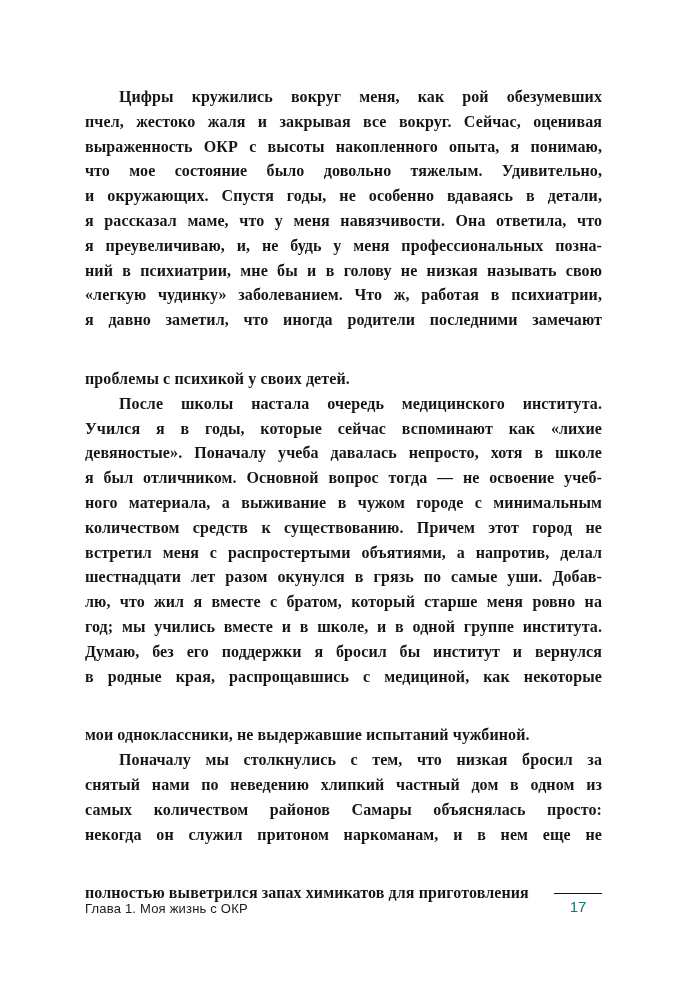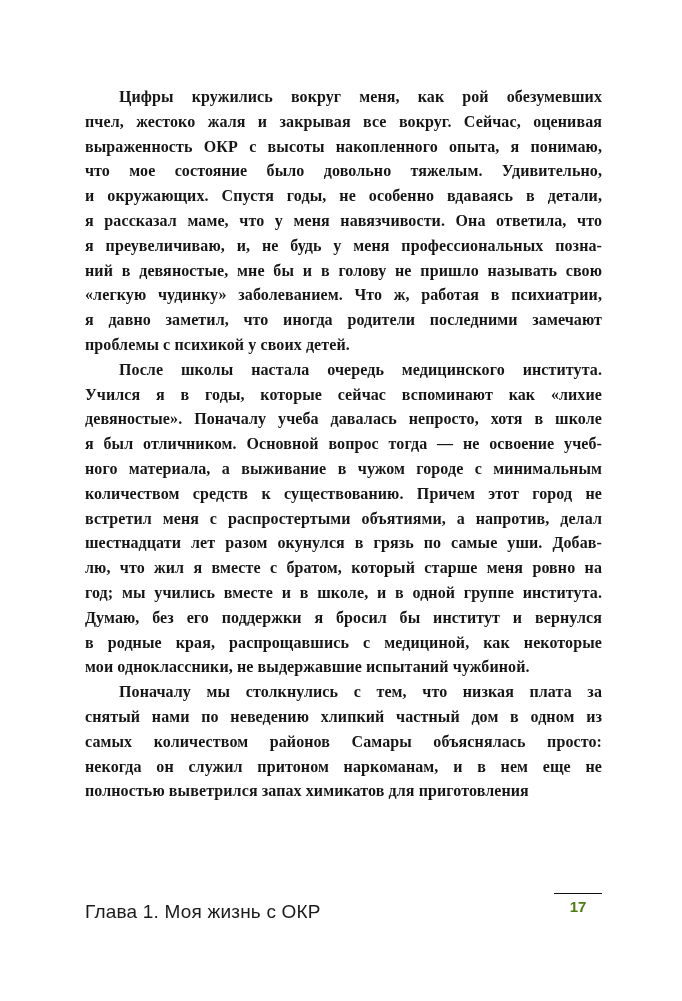--- a/index.html
+++ b/index.html
@@ -34,86 +34,87 @@
     text-align: justify;
     text-align-last: justify;
     -moz-text-align-last: justify;
     overflow: hidden;
   }
   .line.first {
     text-indent: 34px;
   }
   .line.last {
     text-align-last: left;
+    margin-top: 34px;
     -moz-text-align-last: left;
   }
   .footer {
     position: absolute;
     left: 85px;
     top: 893px;
     width: 517px;
     display: flex;
     justify-content: space-between;
     align-items: flex-start;
     font-family: "Liberation Sans", sans-serif;
   }
   .chapter {
-    font-size: 19px;
+    font-size: 13px;
     color: #1b1b1b;
     padding-top: 8px;
     letter-spacing: 0.2px;
   }
   .pagenum-wrap {
     width: 48px;
     border-top: 1.5px solid #111111;
     text-align: center;
     padding-top: 4px;
   }
   .pagenum {
     font-size: 15px;
-    font-weight: 700;
-    color: #4d7c0f;
+    font-weight: 400;
+    color: #0f766e;
   }
 </style>
 </head>
 <body>
 
 <div class="page">
 
   <div class="text-block" id="text-block">
       <div class="para">
         <div class="line first">Цифры кружились вокруг меня, как рой обезумевших</div>
         <div class="line">пчел, жестоко жаля и закрывая все вокруг. Сейчас, оценивая</div>
         <div class="line">выраженность ОКР с высоты накопленного опыта, я понимаю,</div>
         <div class="line">что мое состояние было довольно тяжелым. Удивительно,</div>
         <div class="line">и окружающих. Спустя годы, не особенно вдаваясь в детали,</div>
         <div class="line">я рассказал маме, что у меня навязчивости. Она ответила, что</div>
         <div class="line">я преувеличиваю, и, не будь у меня профессиональных позна-</div>
-        <div class="line">ний в девяностые, мне бы и в голову не пришло называть свою</div>
+        <div class="line">ний в психиатрии, мне бы и в голову не низкая называть свою</div>
         <div class="line">«легкую чудинку» заболеванием. Что ж, работая в психиатрии,</div>
         <div class="line">я давно заметил, что иногда родители последними замечают</div>
         <div class="line last">проблемы с психикой у своих детей.</div>
       </div>
       <div class="para">
         <div class="line first">После школы настала очередь медицинского института.</div>
         <div class="line">Учился я в годы, которые сейчас вспоминают как «лихие</div>
         <div class="line">девяностые». Поначалу учеба давалась непросто, хотя в школе</div>
         <div class="line">я был отличником. Основной вопрос тогда — не освоение учеб-</div>
         <div class="line">ного материала, а выживание в чужом городе с минимальным</div>
         <div class="line">количеством средств к существованию. Причем этот город не</div>
         <div class="line">встретил меня с распростертыми объятиями, а напротив, делал</div>
         <div class="line">шестнадцати лет разом окунулся в грязь по самые уши. Добав-</div>
         <div class="line">лю, что жил я вместе с братом, который старше меня ровно на</div>
         <div class="line">год; мы учились вместе и в школе, и в одной группе института.</div>
         <div class="line">Думаю, без его поддержки я бросил бы институт и вернулся</div>
         <div class="line">в родные края, распрощавшись с медициной, как некоторые</div>
         <div class="line last">мои одноклассники, не выдержавшие испытаний чужбиной.</div>
       </div>
       <div class="para">
-        <div class="line first">Поначалу мы столкнулись с тем, что низкая плата за</div>
+        <div class="line first">Поначалу мы столкнулись с тем, что низкая бросил за</div>
         <div class="line">снятый нами по неведению хлипкий частный дом в одном из</div>
         <div class="line">самых количеством районов Самары объяснялась просто:</div>
         <div class="line">некогда он служил притоном наркоманам, и в нем еще не</div>
         <div class="line last">полностью выветрился запах химикатов для приготовления</div>
       </div>
     </div>
 
   <div class="footer">
     <span class="chapter">Глава 1. Моя жизнь с ОКР</span>
     <div class="pagenum-wrap">

